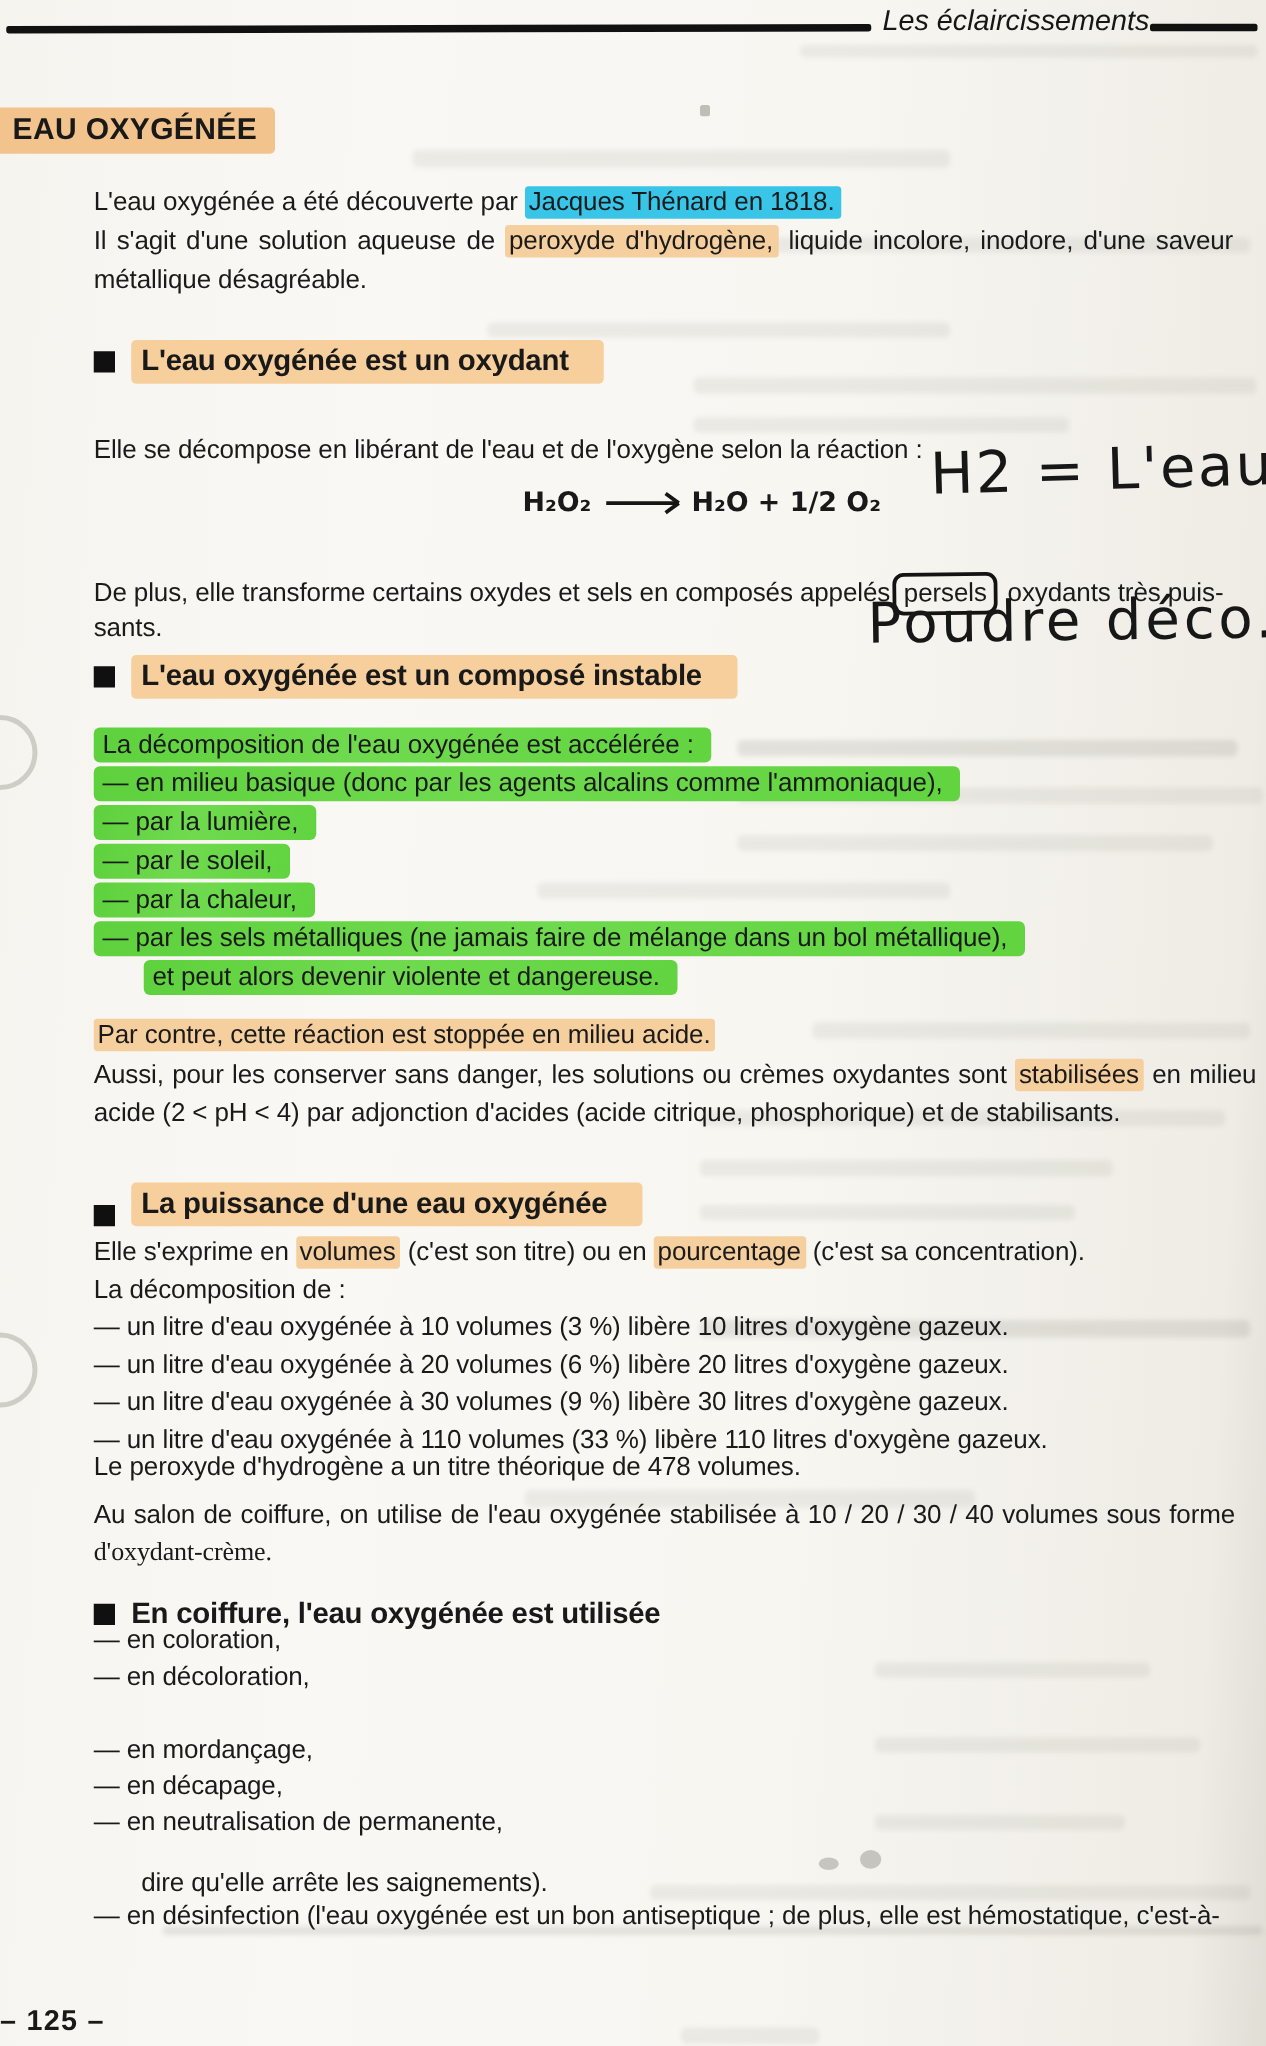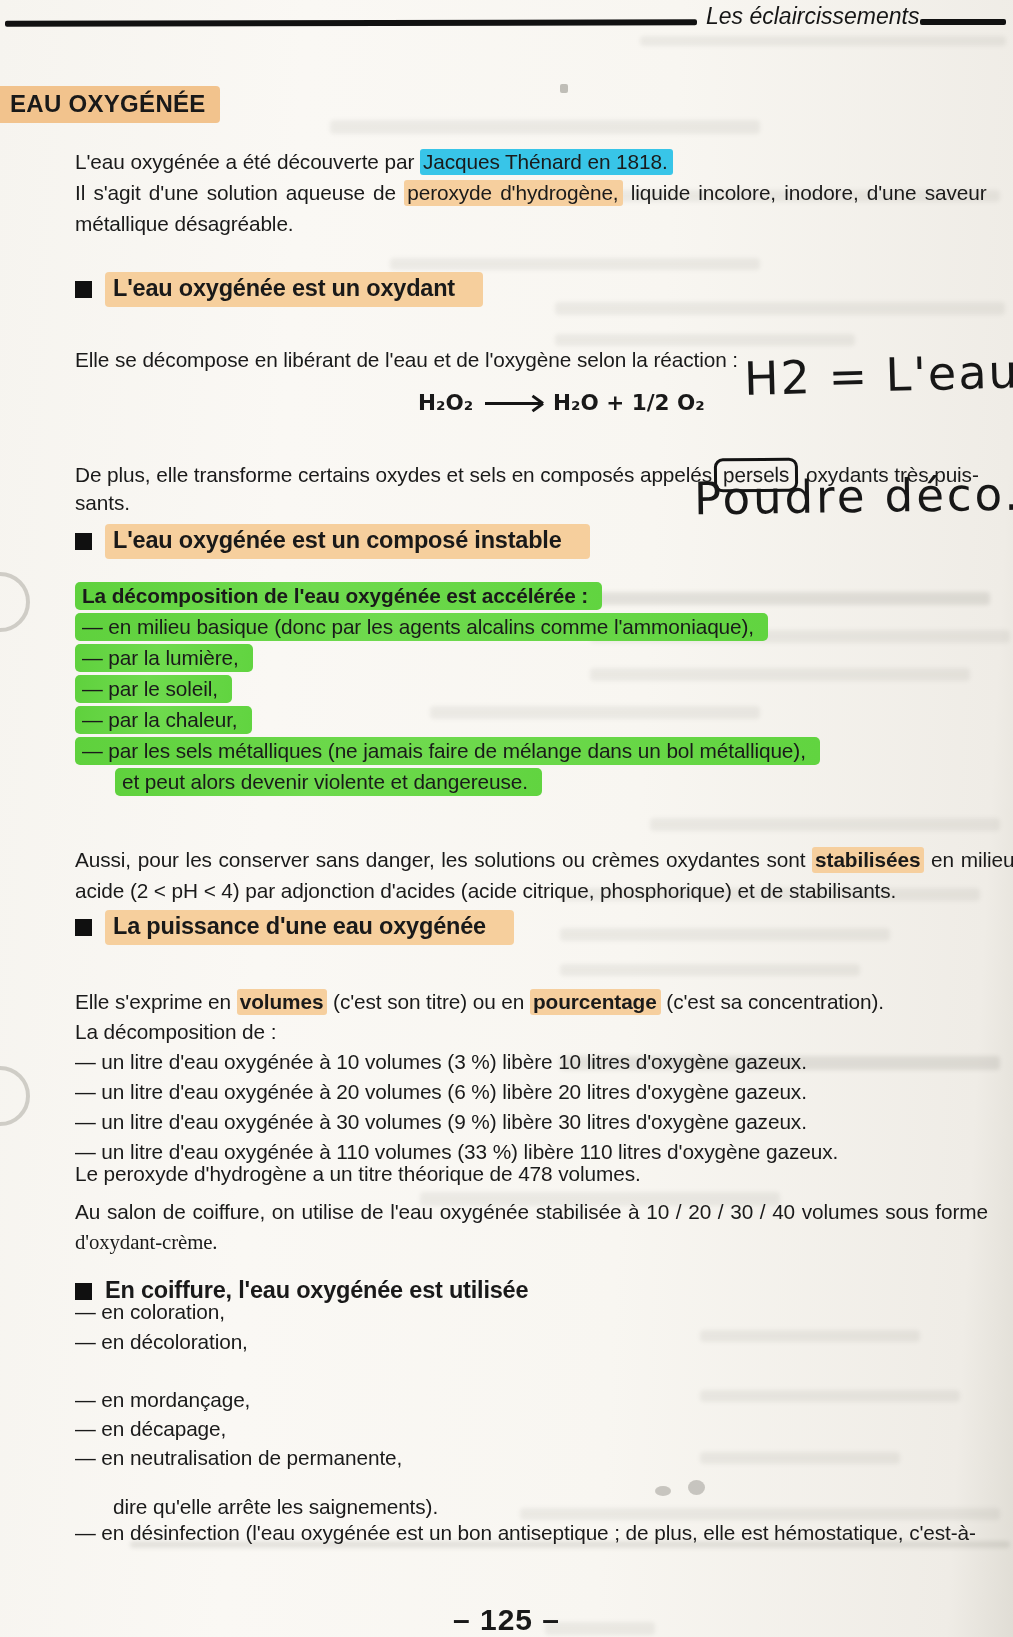--- a/index.html
+++ b/index.html
@@ -20,21 +20,21 @@
   .rule-right { left:920px; top:19px; width:86px; }
   .header-label {
     position:absolute; left:706px; top:3px; width:210px;
     font-style:italic; font-size:23px; letter-spacing:0; color:#161616; white-space:nowrap;
   }
   
   .line {
     position:absolute; left:75px; font-size:20.8px; line-height:27px;
     letter-spacing:-0.1px; white-space:nowrap; color:#1a1a1a;
   }
-  .b { font-weight:bold;text-align:center; }
+  .b { font-weight:normal;text-align:center; }
   
   .hlo   { background:#f6cf9e; border-radius:3px; padding:1px 4px 2px 3px; }
   .hlc   { background:#38c5e8; border-radius:3px; padding:1px 5px 2px 3px; }
   .hlg   { background:linear-gradient(97deg,#5fd13d 0%,#6fda4e 45%,#61d440 100%);
            border-radius:5px; padding:2px 14px 3px 7px; }
   
   .sec-h { position:absolute; left:75px; display:flex; align-items:center;
            font-weight:bold; font-size:23.5px; letter-spacing:-0.2px; white-space:nowrap; }
   .sq { display:inline-block; width:17px; height:17px; background:#101010; margin-right:13px; flex:0 0 auto; }
   .sec-h .hlo-h { background:#f6cf9d; border-radius:4px; padding:3px 28px 5px 8px; }
@@ -56,22 +56,22 @@
   .handwriting {
     position:absolute; font-family:"DejaVu Sans", cursive;
     color:#171717; white-space:nowrap; font-weight:500;
   }
   .hw1 { left:744px; top:348px; font-size:46px; transform:rotate(-1.6deg); letter-spacing:2px; }
   .hw2 { left:694px; top:470px; font-size:45px; transform:rotate(-0.8deg); letter-spacing:3px; }
   
   .boxed { display:inline-block; border:3px solid #131313; border-radius:9px;
            padding:0 6px 1px 6px; margin:0 2px; transform:rotate(-0.6deg); }
   
-  .page-number { position:absolute; left:0; right:0; top:1603px; text-align:center;
-                 font-weight:bold; font-size:30px; letter-spacing:1px; }
+  .page-number { position:absolute; left:0; right:0; top:1603px; text-align:left;
+                 font-weight:bold; font-size:23px; letter-spacing:1px; }
   
   .ghost { position:absolute; background:#76756b; opacity:0.10; filter:blur(2px);
            border-radius:4px; height:13px; }
   .ghost.dark { opacity:0.16; }
   .arc { position:absolute; left:-30px; width:60px; height:60px; border-radius:50%;
          border:4px solid rgba(115,112,104,0.30); background:transparent; }
   .smudge { position:absolute; background:#8d8c84; border-radius:50%; opacity:0.45; }
   .speck { position:absolute; background:#9a988f; border-radius:2px; opacity:0.6; }
 </style>
 </head>
@@ -142,24 +142,25 @@
   </div>
 
   <div class="line" style="top:582px;"><span class="hlg b">La décomposition de l'eau oxygénée est accélérée :</span></div>
   <div class="line" style="top:613px;"><span class="hlg">— en milieu basique (donc par les agents alcalins comme l'ammoniaque),</span></div>
   <div class="line" style="top:644px;"><span class="hlg">— par la lumière,</span></div>
   <div class="line" style="top:675px;"><span class="hlg">— par le soleil,</span></div>
   <div class="line" style="top:706px;"><span class="hlg">— par la chaleur,</span></div>
   <div class="line" style="top:737px;"><span class="hlg">— par les sels métalliques (ne jamais faire de mélange dans un bol métallique),</span></div>
   <div class="line" style="top:768px;margin-left:40px;"><span class="hlg">et peut alors devenir violente et dangereuse.</span></div>
 
+  <div class="line" style="top:814px;"><span class="hlo b">Par contre, cette réaction est stoppée en milieu acide.</span></div>
   <div class="line" style="top:846px; word-spacing:1px;"><span>Aussi, pour les conserver sans danger, les solutions ou crèmes oxydantes sont </span><span class="hlo b">stabilisées</span><span> en milieu</span></div>
   <div class="line" style="top:877px;">acide (2 &lt; pH &lt; 4) par adjonction d'acides (acide citrique, phosphorique) et de stabilisants.</div>
 
-  <div class="sec-h" style="top:910px;">
+  <div class="sec-h" style="top:946px;align-items:flex-end;">
     <span class="sq"></span>
     <span class="hlo-h">La puissance d'une eau oxygénée</span>
   </div>
   <div class="line" style="top:988px;"><span>Elle s'exprime en </span><span class="hlo b">volumes</span><span> (c'est son titre) ou en </span><span class="hlo b">pourcentage</span><span> (c'est sa concentration).</span></div>
   <div class="line" style="top:1018px;">La décomposition de :</div>
   <div class="line" style="top:1048px;">— un litre d'eau oxygénée à 10 volumes (3 %) libère 10 litres d'oxygène gazeux.</div>
   <div class="line" style="top:1078px;">— un litre d'eau oxygénée à 20 volumes (6 %) libère 20 litres d'oxygène gazeux.</div>
   <div class="line" style="top:1108px;">— un litre d'eau oxygénée à 30 volumes (9 %) libère 30 litres d'oxygène gazeux.</div>
   <div class="line" style="top:1138px;">— un litre d'eau oxygénée à 110 volumes (33 %) libère 110 litres d'oxygène gazeux.</div>
   <div class="line" style="top:1160px;">Le peroxyde d'hydrogène a un titre théorique de 478 volumes.</div>

